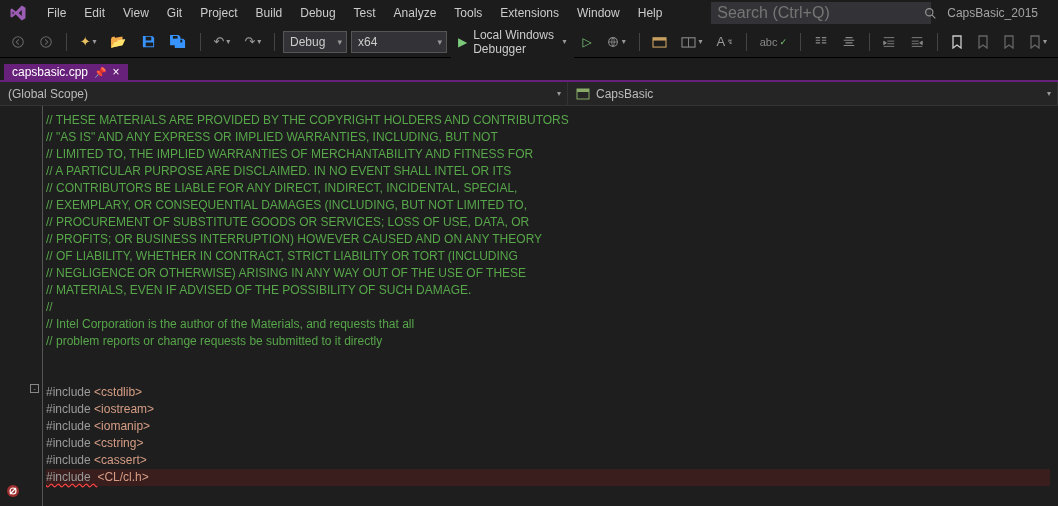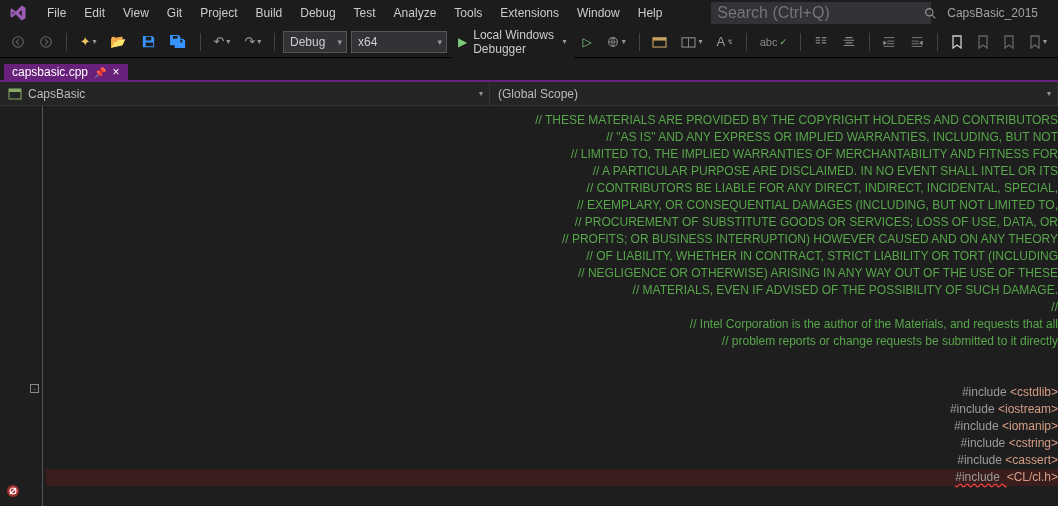--- a/index.html
+++ b/index.html
@@ -26,21 +26,21 @@
 .navbar { height:24px; background:#252526; display:flex; border-bottom:1px solid #333; }
 .nav-combo { flex:1; display:flex; align-items:center; padding:0 8px; position:relative; border-right:1px solid #333; color:#bbb; font-size:11px; gap:6px; }
 .nav-combo::after { content:'▾'; position:absolute; right:6px; color:#999; font-size:8px; }
 .nav-ico { width:14px; height:14px; display:inline-block; }
 .editor { background:#1e1e1e; height:calc(506px - 26px - 32px - 24px - 24px); display:flex; overflow:hidden; font-family:Consolas,'Courier New',monospace; font-size:13px; line-height:17px; }
 .gutter { width:28px; background:#1e1e1e; position:relative; }
 .errico { position:absolute; left:6px; bottom:8px; width:14px; height:14px; }
 .errico svg { width:14px; height:14px; }
 .fold { width:14px; background:#1e1e1e; position:relative; }
 .foldbox { position:absolute; left:2px; width:9px; height:9px; border:1px solid #888; font-size:8px; line-height:7px; text-align:center; color:#888; cursor:pointer; }
-.code { flex:1; padding:6px 0 0 4px; white-space:pre; color:#dcdcaa; overflow:hidden;text-align:right; }
+.code { flex:1; padding:6px 8px 0 4px; white-space:pre; color:#dcdcaa; overflow:hidden; }
 .cmt { color:#57A64A; }
 .pp { color:#9b9b9b; }
 .hdr { color:#d69d85; }
 .errline { background:#3a1d1d; }
 .errunder { text-decoration:underline wavy #ff4444; text-underline-offset:2px; }
 .vbar { position:absolute; left:42px; top:0; bottom:0; width:1px; background:#555; }
 .codewrap { position:relative; flex:1; display:flex; }
 svg { display:block; }
 </style>
 </head>
@@ -196,31 +196,31 @@
 
 <div class="tabbar">
   <div class="tab">
     <span>capsbasic.cpp</span>
     <span class="pin">📌</span>
     <span class="close-x">×</span>
   </div>
 </div>
 
 <div class="navbar">
+  <div class="nav-combo">
+    <span>(Global Scope)</span>
+  </div>
   <div class="nav-combo" style="max-width:490px">
     <span class="nav-ico">
         <svg width="14" height="14" viewBox="0 0 14 14">
           <rect x="1" y="2" width="12" height="10" fill="none" stroke="#8a6" stroke-width="1"></rect>
           <rect x="1" y="2" width="12" height="3" fill="#8a6"></rect>
         </svg>
       </span>
     <span>CapsBasic</span>
-  </div>
-  <div class="nav-combo">
-    <span>(Global Scope)</span>
   </div>
 </div>
 
 <div class="editor">
   <div class="gutter">
     <div class="errico">
       <svg viewBox="0 0 14 14">
           <circle cx="7" cy="7" r="6" fill="#a03030"></circle>
           <circle cx="7" cy="7" r="3" fill="none" stroke="#fff" stroke-width="1.2"></circle>
           <line x1="4" y1="10" x2="10" y2="4" stroke="#fff" stroke-width="1.2"></line>

